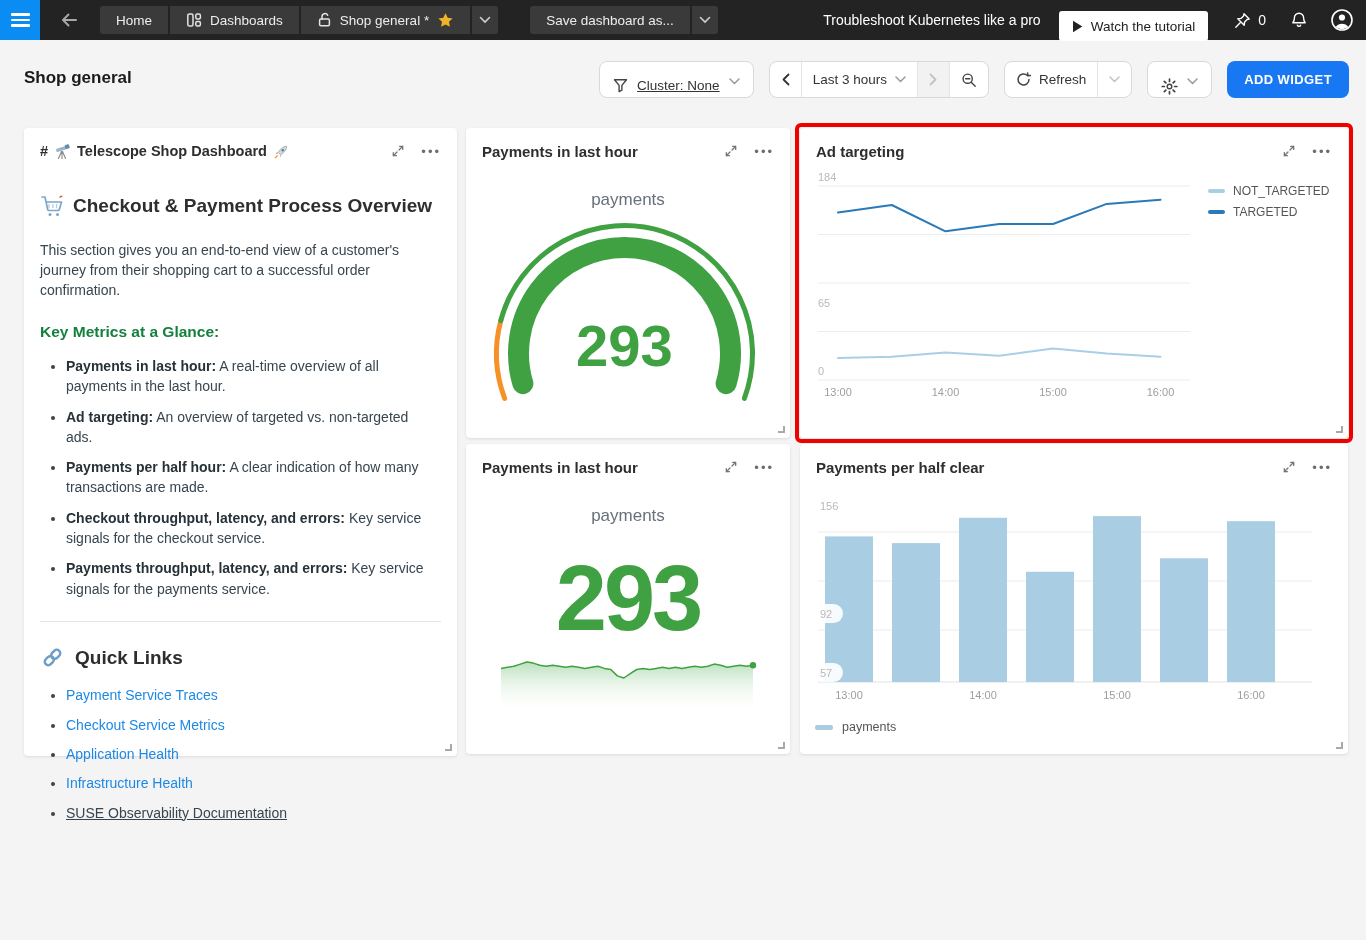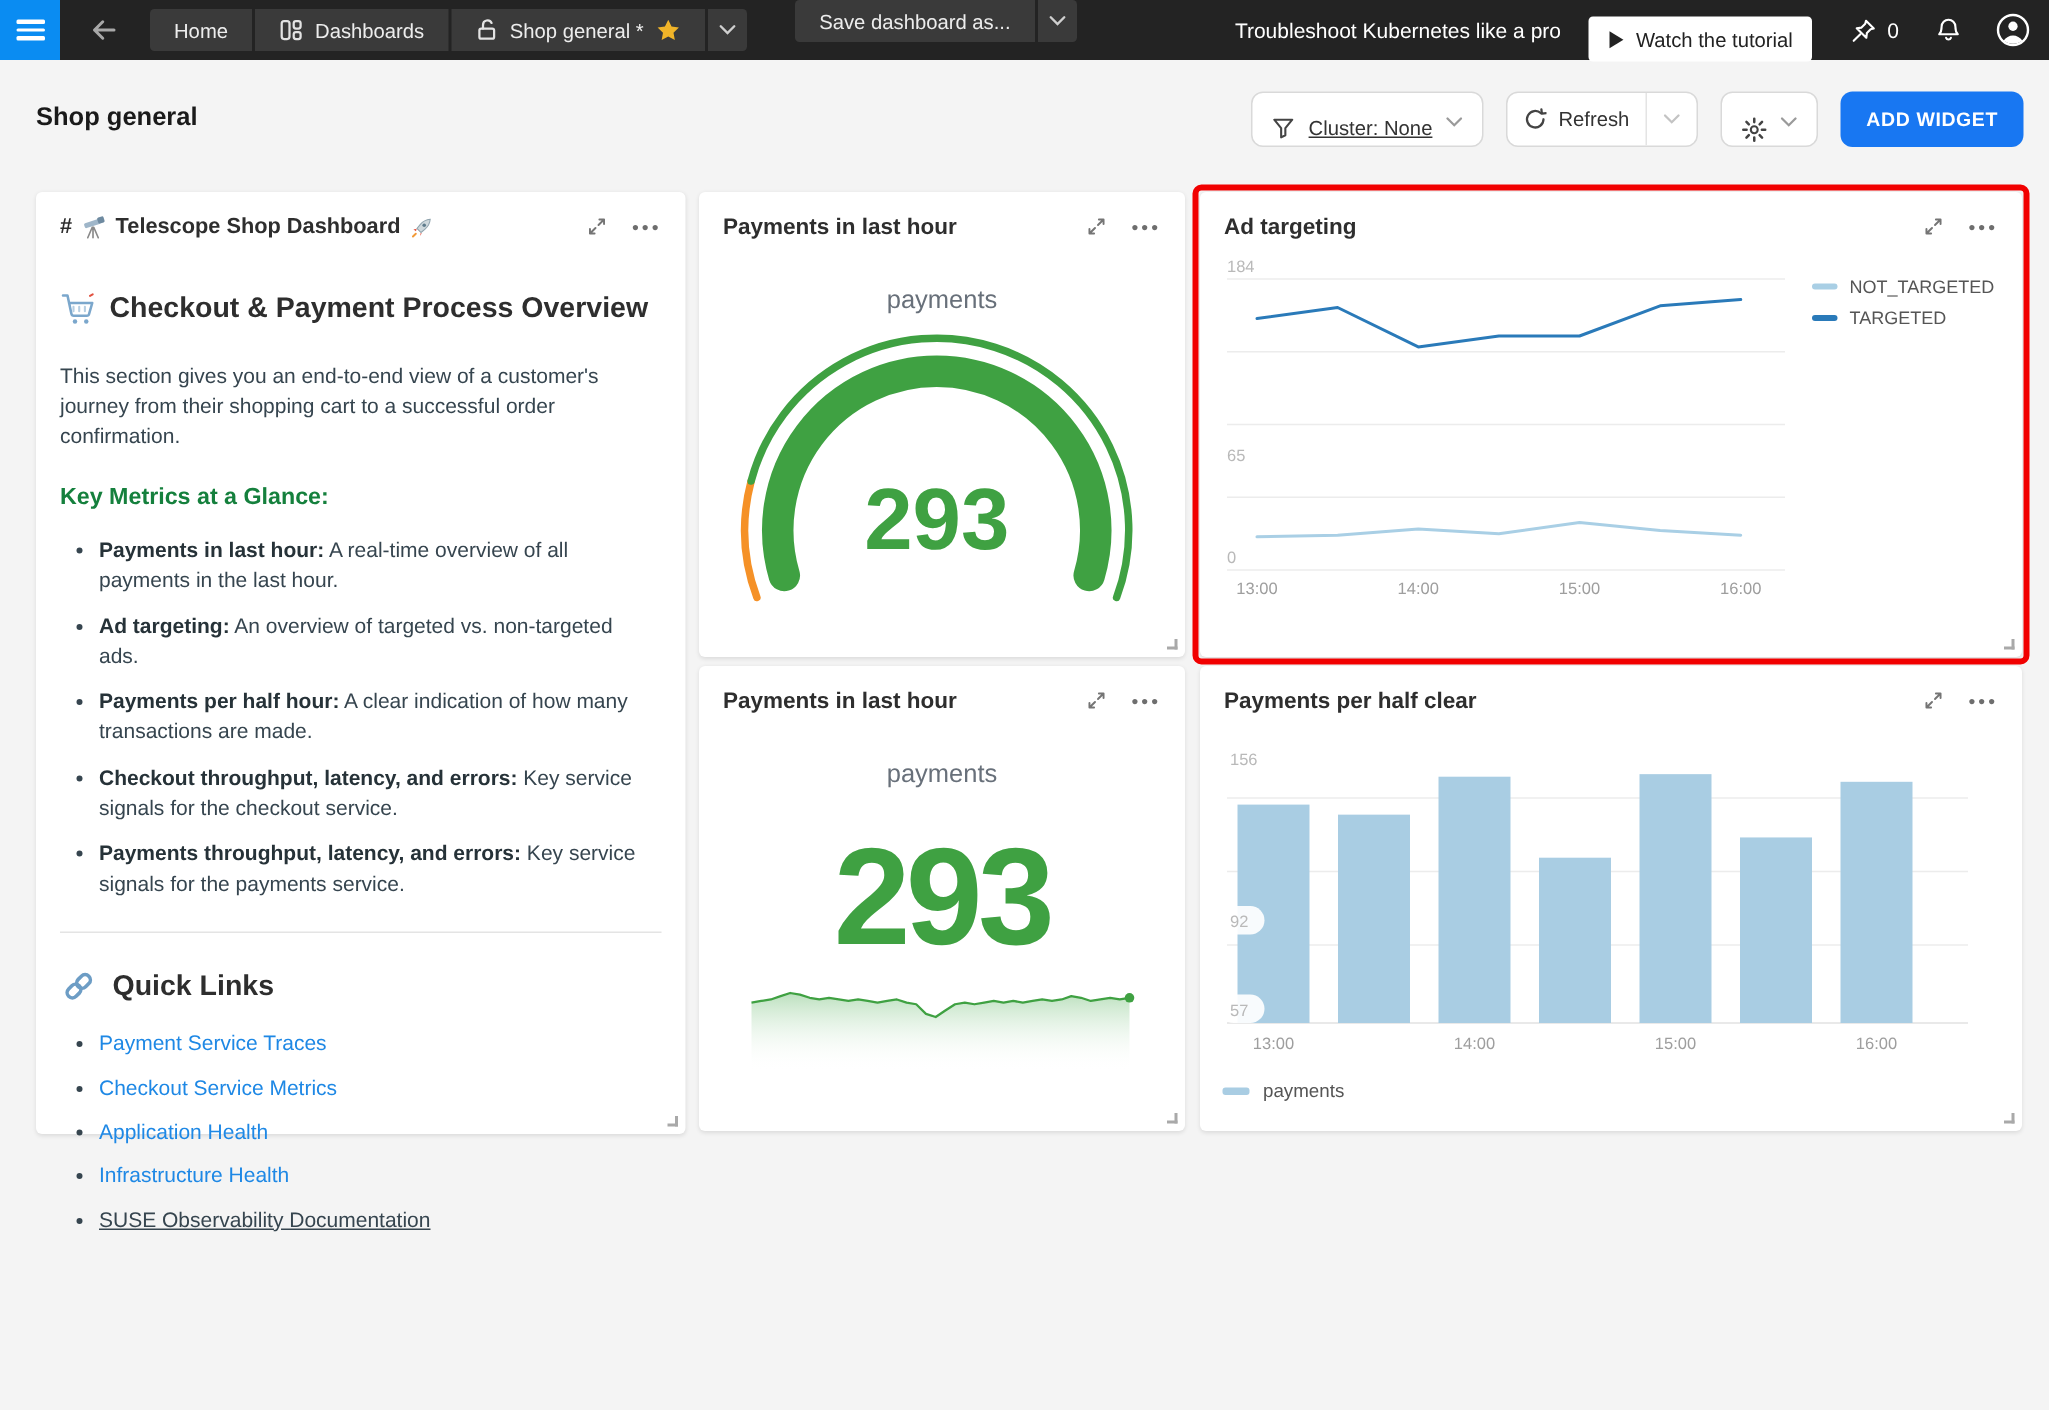--- a/index.html
+++ b/index.html
@@ -4,21 +4,21 @@
 <style>
   * { box-sizing: border-box; }
   html,body { margin:0; padding:0; }
   body {
     width:1366px; height:940px; position:relative; overflow:hidden;
     background:#f4f4f4;
     font-family:"Liberation Sans","DejaVu Sans",sans-serif;
     -webkit-font-smoothing:antialiased;
   }
   
-  .topbar { position:absolute; top:0; left:0; width:1366px; height:40px; background:#232323; display:flex; z-index:20; }
+  .topbar { position:absolute; top:0; left:0; width:1366px; height:40px; background:#232323; display:flex; align-items:center; z-index:20; }
   .menu-btn { width:40px; height:40px; background:#0a8cf2; display:flex; flex-direction:column; justify-content:center; align-items:center; gap:3px; cursor:pointer; flex:none; }
   .menu-btn i { display:block; width:19px; height:2.6px; background:#fff; border-radius:1px; }
   .back-btn { width:34px; height:40px; display:flex; align-items:center; justify-content:center; margin-left:12px; }
   .tabs { display:flex; gap:2px; margin-left:14px; align-items:center; }
   .tab { height:28px; background:#3a3a3a; color:#ededed; font-size:13.5px; display:flex; align-items:center; gap:8px; padding:0 16px; cursor:pointer; }
   .tab.first { border-radius:3px 0 0 3px; }
   .tab-caret { height:28px; width:26px; background:#3a3a3a; display:flex; align-items:center; justify-content:center; border-radius:0 3px 3px 0; }
   .savegroup { display:flex; gap:2px; margin-left:32px; }
   .save-btn { height:28px; background:#3a3a3a; color:#ededed; font-size:13.5px; display:flex; align-items:center; padding:0 16px; border-radius:3px 0 0 3px; }
   .topbar-right { margin-left:auto; display:flex; align-items:center; }
@@ -160,20 +160,45 @@
   <div class="page-title">Shop general</div>
   <div class="controls">
     <div class="btn">
       <svg width="15" height="15" viewBox="0 0 15 15">
         <path d="M1.5 1.8h12l-4.6 5.6v4.8l-2.8 1.4V7.4z" fill="none" stroke="#444" stroke-width="1.4" stroke-linejoin="round"></path>
       </svg>
       <span>Cluster: None</span>
       <svg width="11" height="7" viewBox="0 0 11 7">
         <path d="M1 1l4.5 4.5L10 1" stroke="#9a9a9a" stroke-width="1.5" fill="none" stroke-linecap="round"></path>
       </svg>
+    </div>
+    <div class="seg-group">
+      <div class="seg">
+        <svg width="9" height="13" viewBox="0 0 9 13">
+          <path d="M7.5 1.5l-5 5 5 5" stroke="#333" stroke-width="1.8" fill="none" stroke-linecap="round" stroke-linejoin="round"></path>
+        </svg>
+      </div>
+      <div class="seg">
+        <span>Last 3 hours</span>
+        <svg width="11" height="7" viewBox="0 0 11 7">
+          <path d="M1 1l4.5 4.5L10 1" stroke="#9a9a9a" stroke-width="1.5" fill="none" stroke-linecap="round"></path>
+        </svg>
+      </div>
+      <div class="seg disabled">
+        <svg width="9" height="13" viewBox="0 0 9 13">
+          <path d="M1.5 1.5l5 5-5 5" stroke="#c3c3c3" stroke-width="1.8" fill="none" stroke-linecap="round" stroke-linejoin="round"></path>
+        </svg>
+      </div>
+      <div class="seg">
+        <svg width="16" height="16" viewBox="0 0 16 16">
+          <circle cx="6.7" cy="6.7" r="4.6" fill="none" stroke="#444" stroke-width="1.4"></circle>
+          <path d="M10.2 10.2l4 4" stroke="#444" stroke-width="1.4" stroke-linecap="round"></path>
+          <path d="M4.6 6.7h4.2" stroke="#444" stroke-width="1.4" stroke-linecap="round"></path>
+        </svg>
+      </div>
     </div>
     <div class="seg-group">
       <div class="seg">
         <svg width="15" height="15" viewBox="0 0 15 15">
           <path d="M13 7.5a5.5 5.5 0 1 1-1.7-4" fill="none" stroke="#444" stroke-width="1.5" stroke-linecap="round"></path>
           <path d="M11.6 0.9l.3 2.9 2.9-.4" fill="none" stroke="#444" stroke-width="1.5" stroke-linecap="round" stroke-linejoin="round"></path>
         </svg>
         <span>Refresh</span>
       </div>
       <div class="seg">

